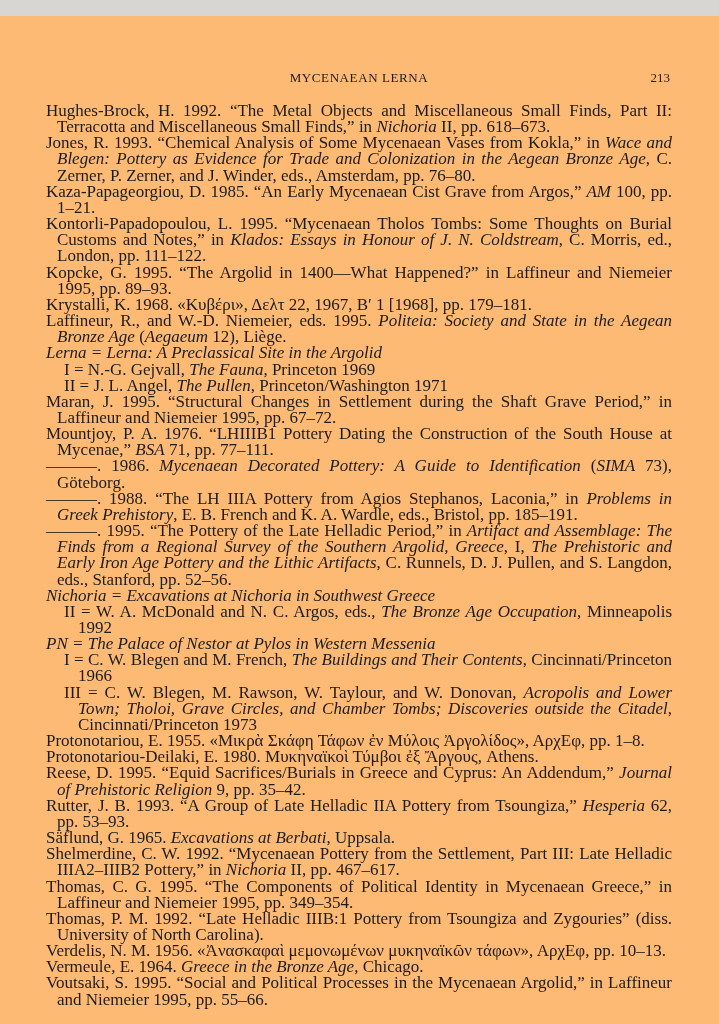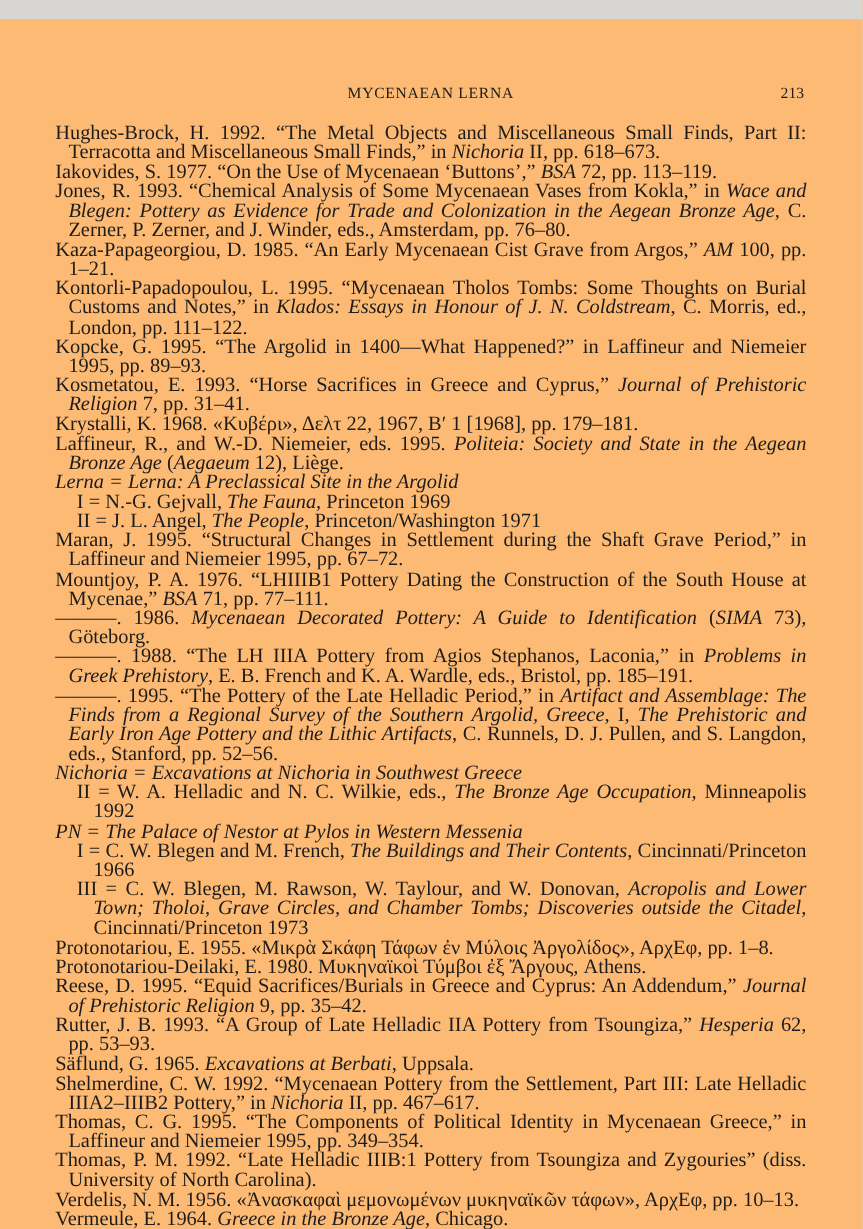--- a/index.html
+++ b/index.html
@@ -68,38 +68,36 @@
 
 <div class="page">
 
   <div class="running-head">
     <span class="title">MYCENAEAN LERNA</span>
     <span class="page-number">213</span>
   </div>
 
   <div class="bibliography">
       <p class="entry"><span>Hughes-Brock, H. 1992. “The Metal Objects and Miscellaneous Small Finds, Part II: Terracotta and Miscellaneous Small Finds,” in </span><i>Nichoria</i><span> II, pp. 618–673.</span></p>
-      <p class="entry"><span>Iakovides, S. 1977. “On the Use of Mycenaean ‘Buttons’,” </span><i>BSA</i><span> 72, pp. 113–119.</span></p>
       <p class="entry"><span>Jones, R. 1993. “Chemical Analysis of Some Mycenaean Vases from Kokla,” in </span><i>Wace and Blegen: Pottery as Evidence for Trade and Colonization in the Aegean Bronze Age</i><span>, C. Zerner, P. Zerner, and J. Winder, eds., Amsterdam, pp. 76–80.</span></p>
       <p class="entry"><span>Kaza-Papageorgiou, D. 1985. “An Early Mycenaean Cist Grave from Argos,” </span><i>AM</i><span> 100, pp. 1–21.</span></p>
       <p class="entry"><span>Kontorli-Papadopoulou, L. 1995. “Mycenaean Tholos Tombs: Some Thoughts on Burial Customs and Notes,” in </span><i>Klados: Essays in Honour of J. N. Coldstream</i><span>, C. Morris, ed., London, pp. 111–122.</span></p>
       <p class="entry"><span>Kopcke, G. 1995. “The Argolid in 1400—What Happened?” in Laffineur and Niemeier 1995, pp. 89–93.</span></p>
-      <p class="entry"><span>Kosmetatou, E. 1993. “Horse Sacrifices in Greece and Cyprus,” </span><i>Journal of Prehistoric Religion</i><span> 7, pp. 31–41.</span></p>
       <p class="entry"><span>Krystalli, K. 1968. «Κυβέρι», Δελτ 22, 1967, Β′ 1 [1968], pp. 179–181.</span></p>
       <p class="entry"><span>Laffineur, R., and W.-D. Niemeier, eds. 1995. </span><i>Politeia: Society and State in the Aegean Bronze Age</i><span> (</span><i>Aegaeum</i><span> 12), Liège.</span></p>
       <p class="headword"><i>Lerna = Lerna: A Preclassical Site in the Argolid</i></p>
       <p class="sub"><span>I = N.-G. Gejvall, </span><i>The Fauna</i><span>, Princeton 1969</span></p>
-      <p class="sub"><span>II = J. L. Angel, </span><i>The People</i><span>, Princeton/Washington 1971</span></p>
+      <p class="sub"><span>II = J. L. Angel, </span><i>The Pullen</i><span>, Princeton/Washington 1971</span></p>
       <p class="entry"><span>Maran, J. 1995. “Structural Changes in Settlement during the Shaft Grave Period,” in Laffineur and Niemeier 1995, pp. 67–72.</span></p>
       <p class="entry"><span>Mountjoy, P. A. 1976. “LHIIIB1 Pottery Dating the Construction of the South House at Mycenae,” </span><i>BSA</i><span> 71, pp. 77–111.</span></p>
       <p class="entry"><span>———. 1986. </span><i>Mycenaean Decorated Pottery: A Guide to Identification</i><span> (</span><i>SIMA</i><span> 73), Göteborg.</span></p>
       <p class="entry"><span>———. 1988. “The LH IIIA Pottery from Agios Stephanos, Laconia,” in </span><i>Problems in Greek Prehistory</i><span>, E. B. French and K. A. Wardle, eds., Bristol, pp. 185–191.</span></p>
       <p class="entry"><span>———. 1995. “The Pottery of the Late Helladic Period,” in </span><i>Artifact and Assemblage: The Finds from a Regional Survey of the Southern Argolid, Greece</i><span>, I, </span><i>The Prehistoric and Early Iron Age Pottery and the Lithic Artifacts</i><span>, C. Runnels, D. J. Pullen, and S. Langdon, eds., Stanford, pp. 52–56.</span></p>
       <p class="headword"><i>Nichoria = Excavations at Nichoria in Southwest Greece</i></p>
-      <p class="sub"><span>II = W. A. Helladic and N. C. Wilkie, eds., </span><i>The Bronze Age Occupation</i><span>, Minneapolis 1992</span></p>
+      <p class="sub"><span>II = W. A. McDonald and N. C. Argos, eds., </span><i>The Bronze Age Occupation</i><span>, Minneapolis 1992</span></p>
       <p class="headword"><i>PN = The Palace of Nestor at Pylos in Western Messenia</i></p>
       <p class="sub"><span>I = C. W. Blegen and M. French, </span><i>The Buildings and Their Contents</i><span>, Cincinnati/Princeton 1966</span></p>
       <p class="sub"><span>III = C. W. Blegen, M. Rawson, W. Taylour, and W. Donovan, </span><i>Acropolis and Lower Town; Tholoi, Grave Circles, and Chamber Tombs; Discoveries outside the Citadel</i><span>, Cincinnati/Princeton 1973</span></p>
       <p class="entry"><span>Protonotariou, E. 1955. «Μικρὰ Σκάφη Τάφων ἐν Μύλοις Ἀργολίδος», ΑρχΕφ, pp. 1–8.</span></p>
       <p class="entry"><span>Protonotariou-Deilaki, E. 1980. Μυκηναϊκοὶ Τύμβοι ἐξ Ἄργους, Athens.</span></p>
       <p class="entry"><span>Reese, D. 1995. “Equid Sacrifices/Burials in Greece and Cyprus: An Addendum,” </span><i>Journal of Prehistoric Religion</i><span> 9, pp. 35–42.</span></p>
       <p class="entry"><span>Rutter, J. B. 1993. “A Group of Late Helladic IIA Pottery from Tsoungiza,” </span><i>Hesperia</i><span> 62, pp. 53–93.</span></p>
       <p class="entry"><span>Säflund, G. 1965. </span><i>Excavations at Berbati</i><span>, Uppsala.</span></p>
       <p class="entry"><span>Shelmerdine, C. W. 1992. “Mycenaean Pottery from the Settlement, Part III: Late Helladic IIIA2–IIIB2 Pottery,” in </span><i>Nichoria</i><span> II, pp. 467–617.</span></p>
       <p class="entry"><span>Thomas, C. G. 1995.  “The Components of Political Identity in Mycenaean Greece,” in Laffineur and Niemeier 1995, pp. 349–354.</span></p>

